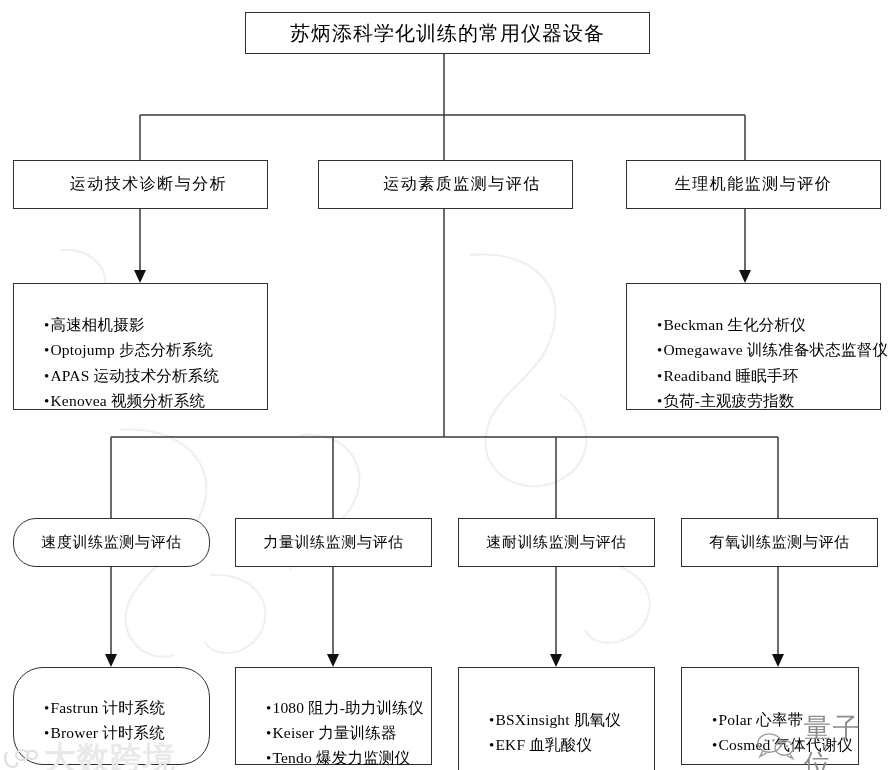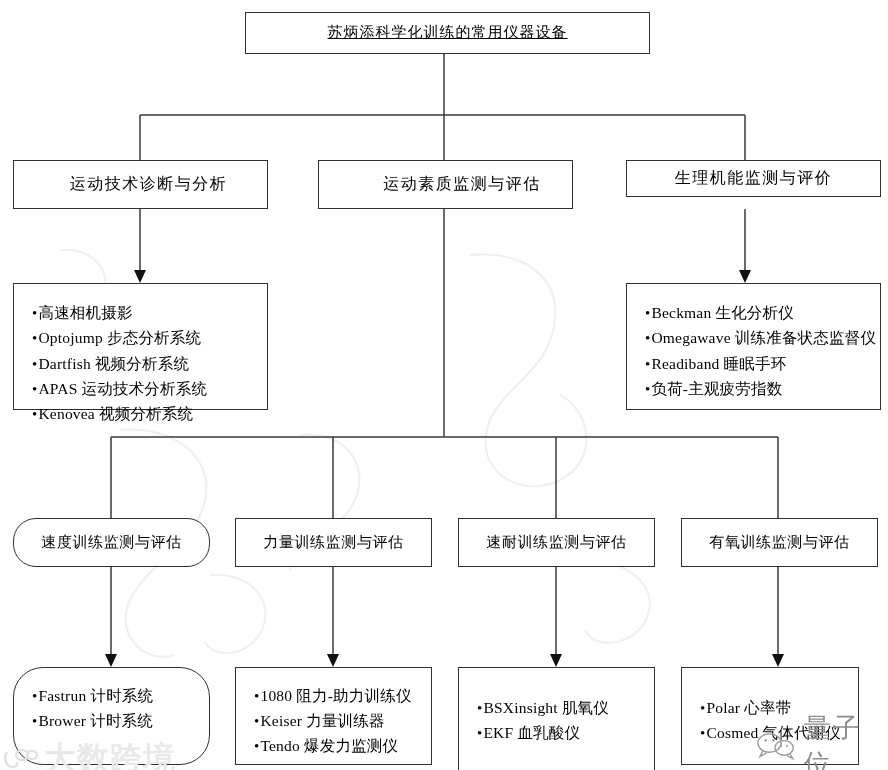--- a/index.html
+++ b/index.html
@@ -64,38 +64,37 @@
     display: flex;
     align-items: center;
     justify-content: center;
     text-align: center;
   }
   .node.listbox {
     padding: 12px 0 0 14px;
   }
 
   .title-text {
-    font-size: 15px;
+    font-size: 20px;
     letter-spacing: 1px;
     line-height: 1.3;
-    text-decoration: underline;
   }
   .cat-text {
     font-size: 16px;
     letter-spacing: 1.5px;
     line-height: 1.3;
   }
   .cat-text.sm {
     font-size: 15px;
     letter-spacing: 0.6px;
   }
 
   ul.items {
     list-style: none;
-    margin: 4px;
+    margin: 16px;
     padding: 0;
     font-family: Liberation Serif, serif;
   }
   ul.items li {
     font-size: 15.5px;
     line-height: 1.62;
     white-space: nowrap;
     letter-spacing: 0.2px;
   }
   ul.items li::before {
@@ -199,29 +198,28 @@
   </div>
 
   <div class="node center" style="left:13px; top:160px; width:255px; height:49px;padding-left:16px;">
     <span class="cat-text">运动技术诊断与分析</span>
   </div>
 
   <div class="node center" style="left:318px; top:160px; width:255px; height:49px;padding-left:33px;">
     <span class="cat-text">运动素质监测与评估</span>
   </div>
 
-  <div class="node center" style="left:626px; top:160px; width:255px; height:37px;">
+  <div class="node center" style="left:626px; top:160px; width:255px; height:49px;">
     <span class="cat-text">生理机能监测与评价</span>
   </div>
 
   <div class="node listbox" style="left:13px; top:283px; width:255px; height:127px;">
     <ul class="items">
       <li>高速相机摄影</li>
       <li>Optojump 步态分析系统</li>
-      <li>Dartfish 视频分析系统</li>
       <li>APAS 运动技术分析系统</li>
       <li>Kenovea 视频分析系统</li>
     </ul>
   </div>
 
   <div class="node listbox" style="left:626px; top:283px; width:255px; height:127px;">
     <ul class="items">
       <li>Beckman 生化分析仪</li>
       <li>Omegawave 训练准备状态监督仪</li>
       <li>Readiband 睡眠手环</li>

